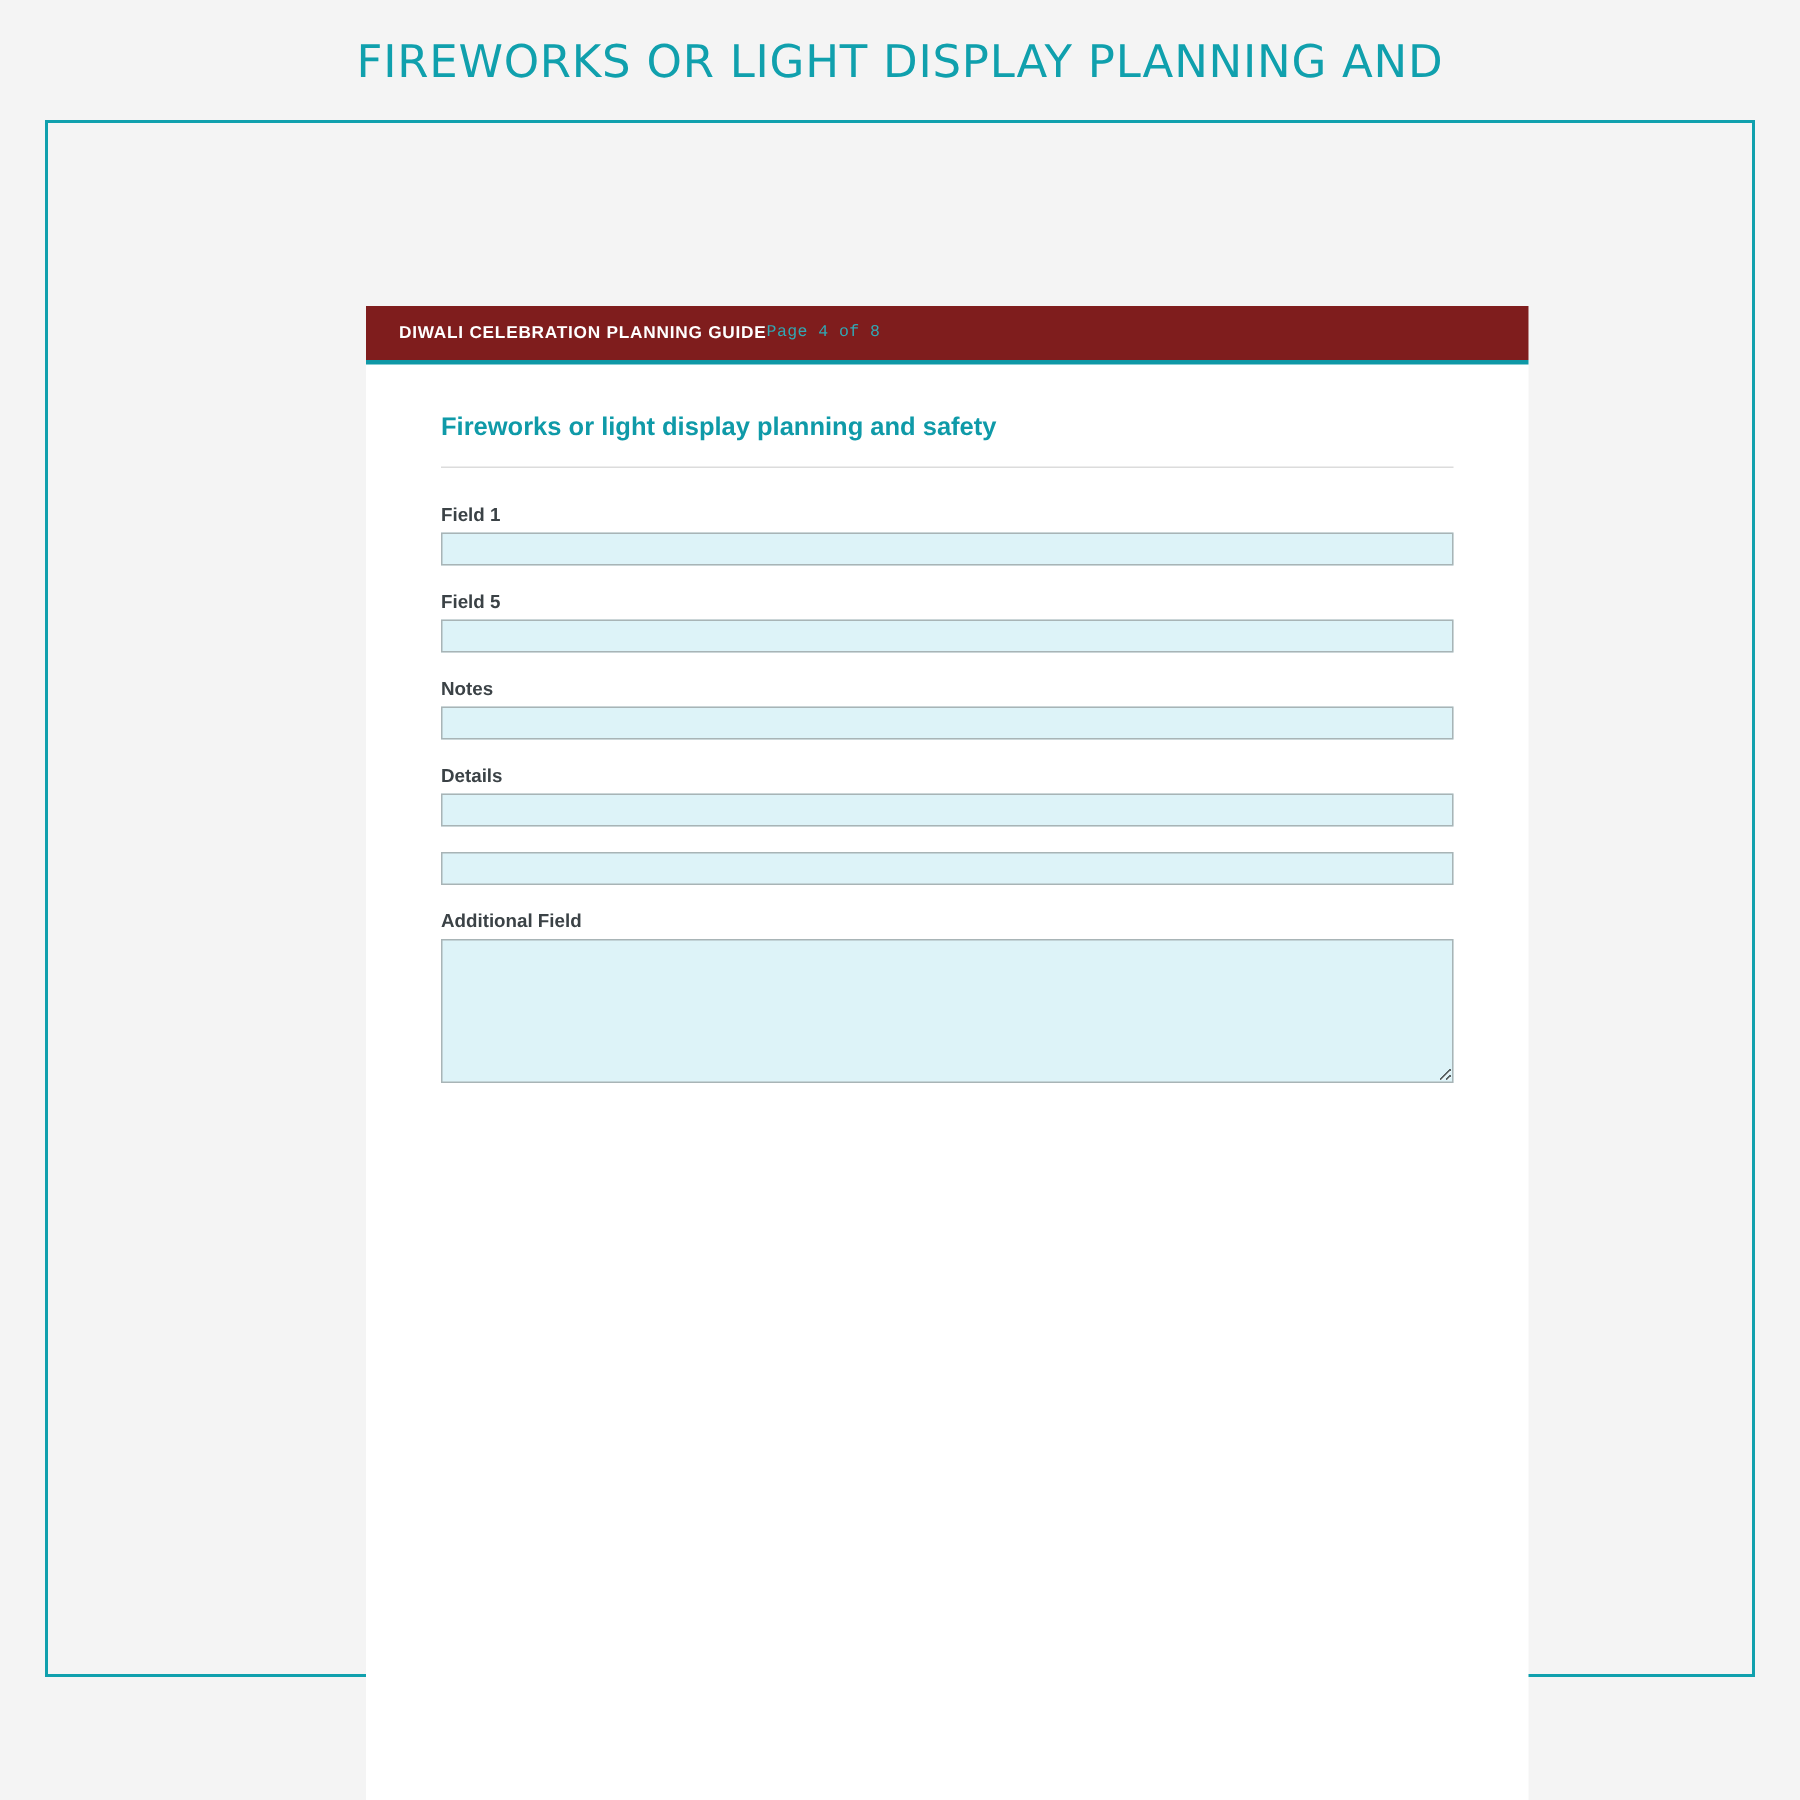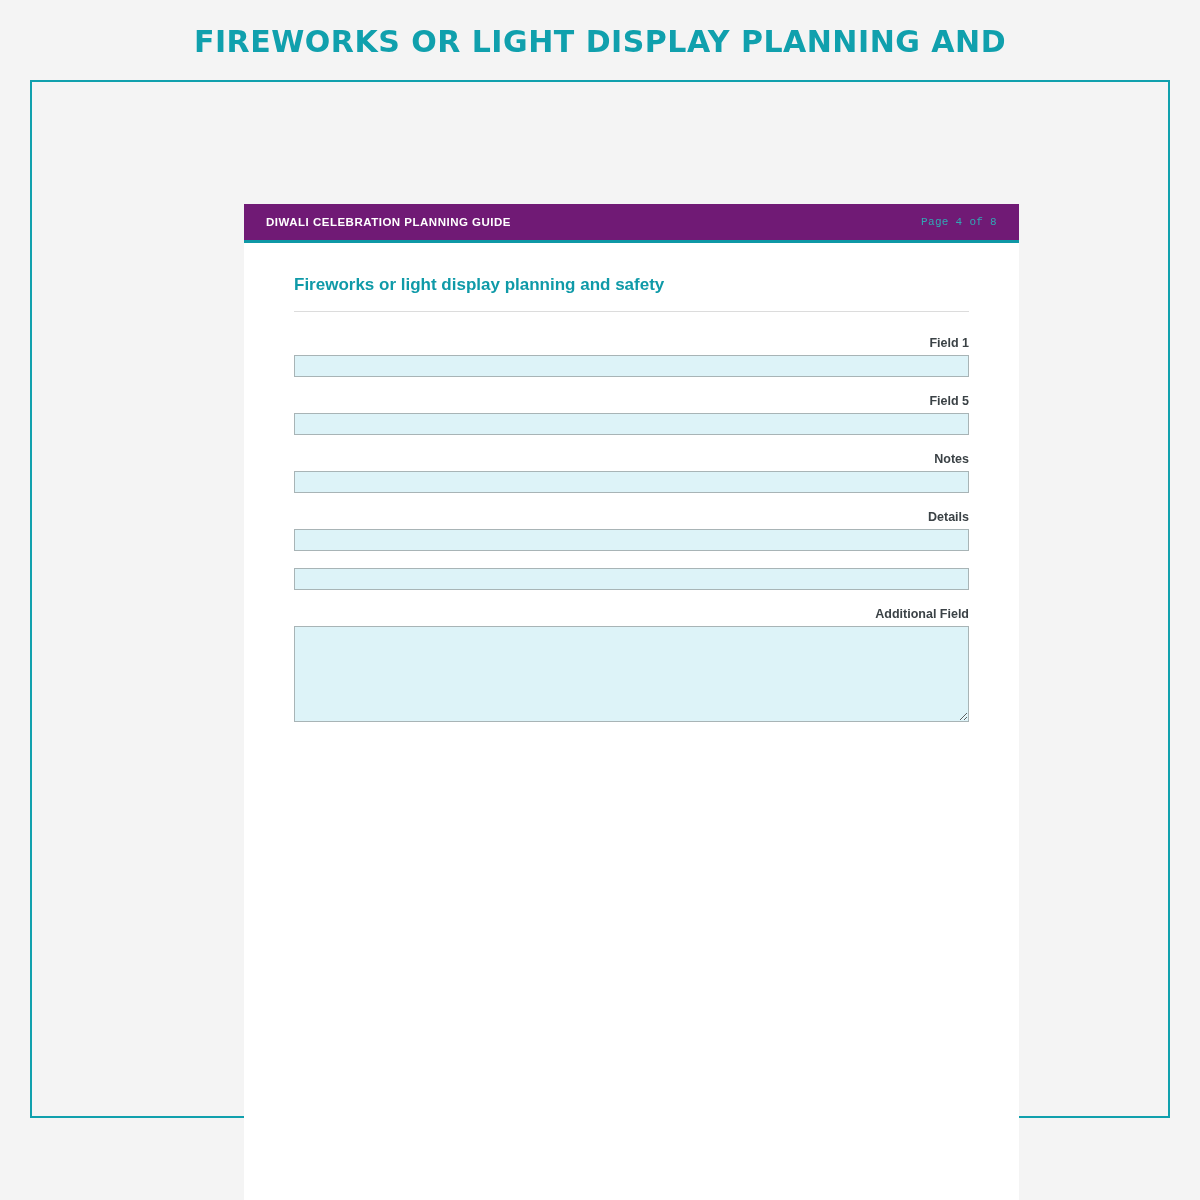--- a/index.html
+++ b/index.html
@@ -17,21 +17,21 @@
     background: #f4f4f4;
     overflow: hidden;
   }
   .banner-title {
     position: absolute;
     top: 24px;
     left: 0;
     width: 1200px;
     text-align: center;
     font-size: 30px;
-    font-weight: bold;
+    font-weight: normal;
     letter-spacing: 0.5px;
     color: #10a0ad;
     font-family: "DejaVu Sans", sans-serif;
   }
   .outer-frame {
     position: absolute;
     left: 30px;
     top: 80px;
     width: 1140px;
     height: 1038px;
@@ -44,24 +44,24 @@
     left: 212px;
     top: 122px;
     width: 775px;
     height: 996px;
     background: #ffffff;
     box-sizing: border-box;
   }
   .doc-header {
     position: relative;
     height: 36px;
-    background: #701a75;
+    background: #7f1d1d;
     display: flex;
     align-items: center;
-    justify-content: space-between;
+    justify-content: flex-start;
     padding: 0 22px;
     box-sizing: border-box;
   }
   .doc-header-title {
     color: #ffffff;
     font-size: 11.5px;
     font-weight: bold;
     letter-spacing: 0.5px;
   }
   .doc-header-page {
@@ -93,21 +93,20 @@
     margin-bottom: 24px;
   }
   .field-block {
     margin-bottom: 17px;
   }
   .field-label {
     font-size: 12.5px;
     font-weight: bold;
     color: #3b4246;
     margin-bottom: 5px;
-    text-align: right;
   }
   .field-input {
     height: 22px;
     background: #ddf3f8;
     border: 1px solid #a8b4b6;
     box-sizing: border-box;
     width: 100%;
   }
   .field-textarea {
     height: 96px;

